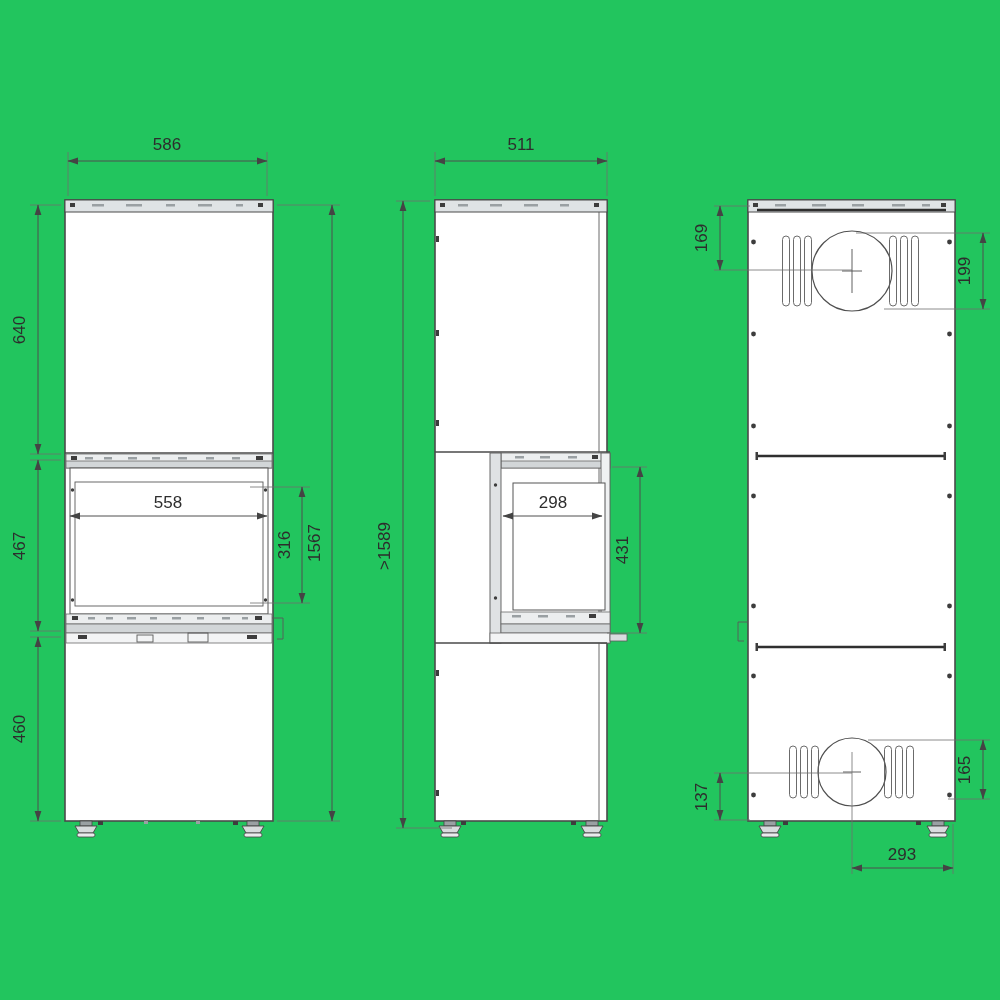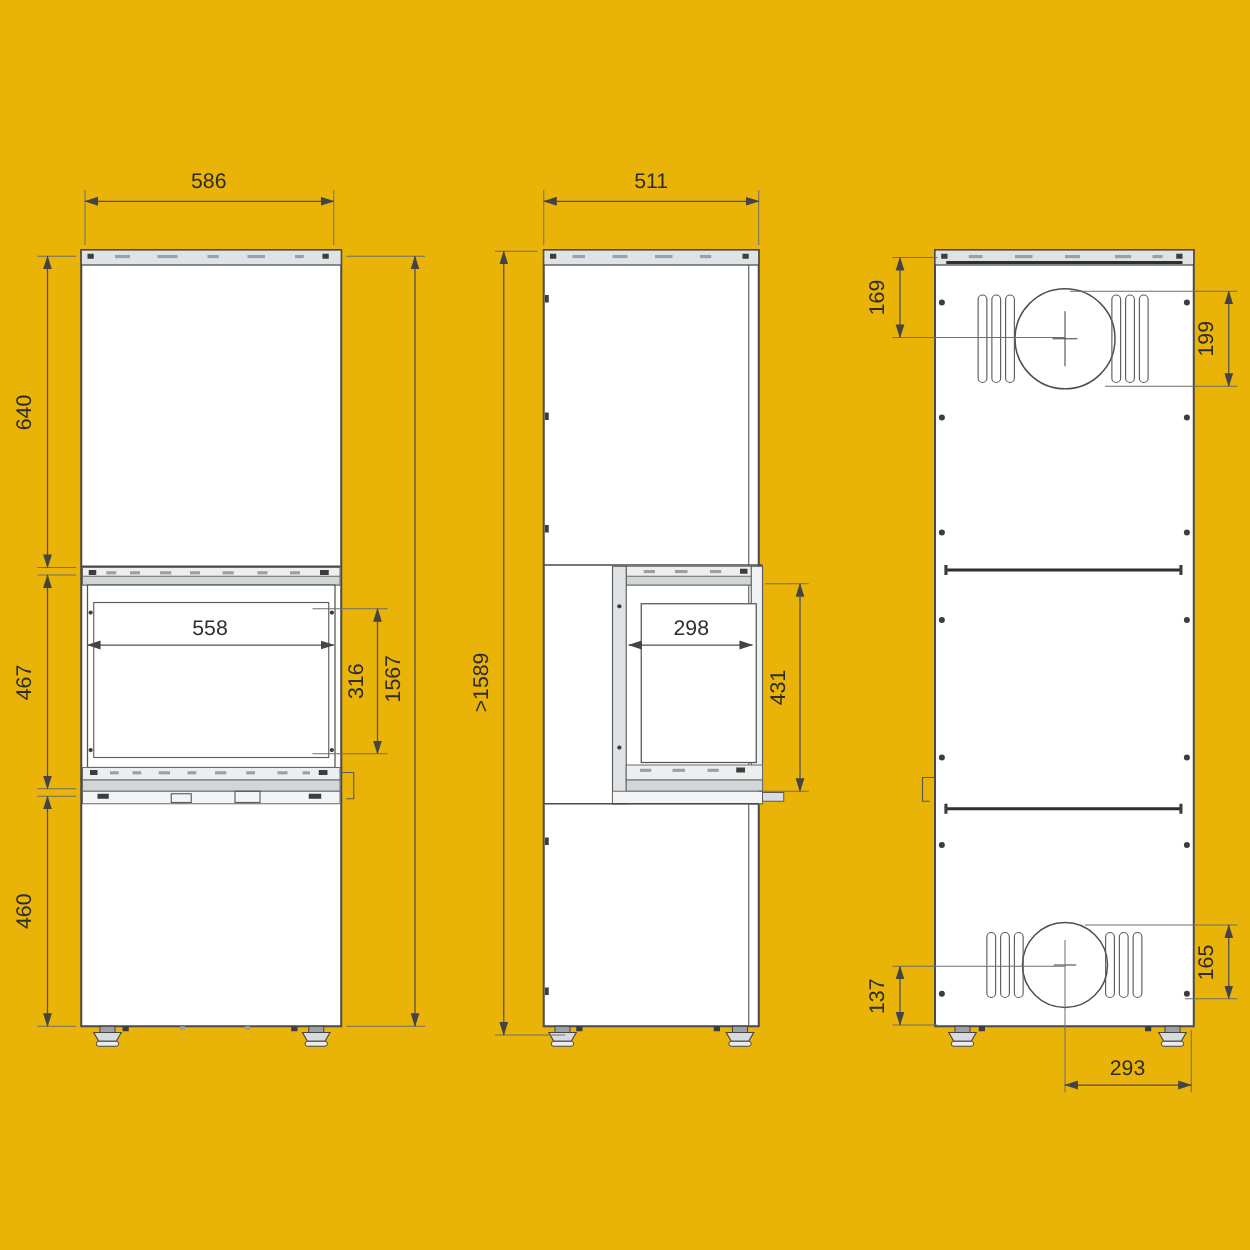--- a/index.html
+++ b/index.html
@@ -1,16 +1,16 @@
 <!DOCTYPE html>
 <html><head>
 <meta charset="utf-8">
 <style>
   html,body{margin:0;padding:0;background:#ffffff;}
-  .canvas{position:relative;width:1000px;height:1000px;background:#eab308;overflow:hidden;}
+  .canvas{position:relative;width:1000px;height:1000px;background:#22c55e;overflow:hidden;}
   svg{display:block;}
   .body-ln{fill:#ffffff;stroke:#4a4a4a;stroke-width:1.6;}
   .ln{stroke:#4a4a4a;stroke-width:1.3;fill:none;}
   .thin{stroke:#5a5a5a;stroke-width:0.9;fill:none;}
   .panel{fill:#dfe3e5;stroke:#4a4a4a;stroke-width:1;}
   .band1{fill:#eceeef;stroke:#6a6a6a;stroke-width:0.8;}
   .band2{fill:#d2d6d8;stroke:#6a6a6a;stroke-width:0.8;}
   .band3{fill:#f3f4f5;stroke:#6a6a6a;stroke-width:0.8;}
   .glass{fill:#ffffff;stroke:#555;stroke-width:1;}
   .mark{fill:#3d3d3d;}

